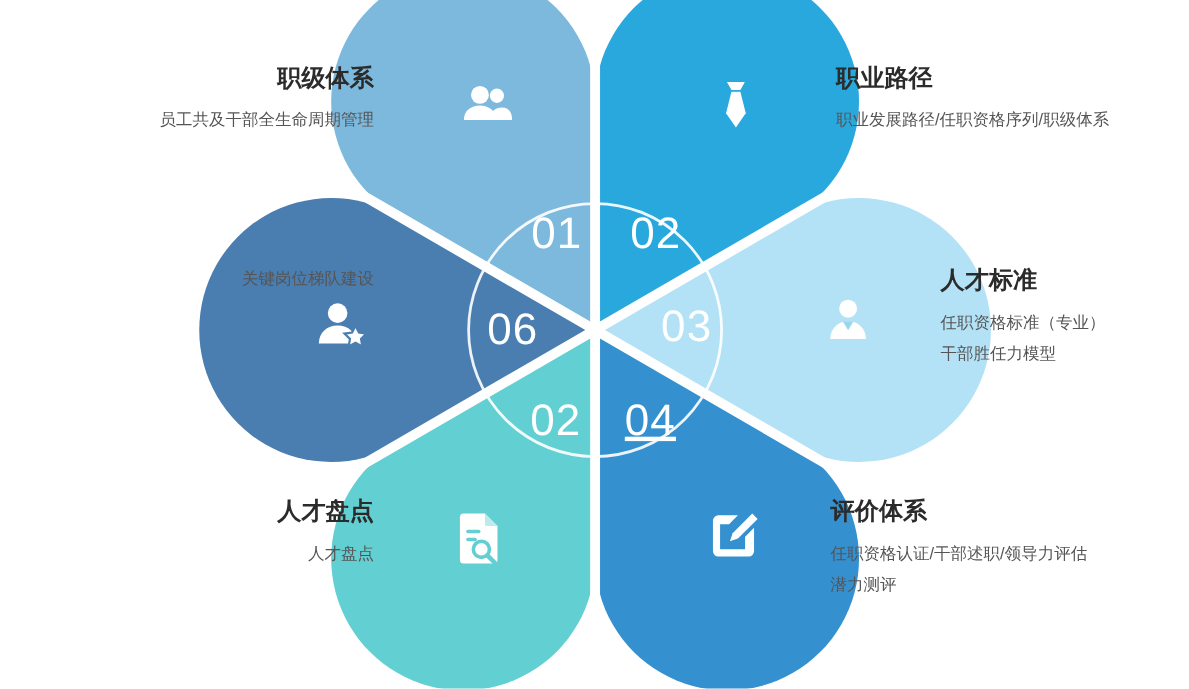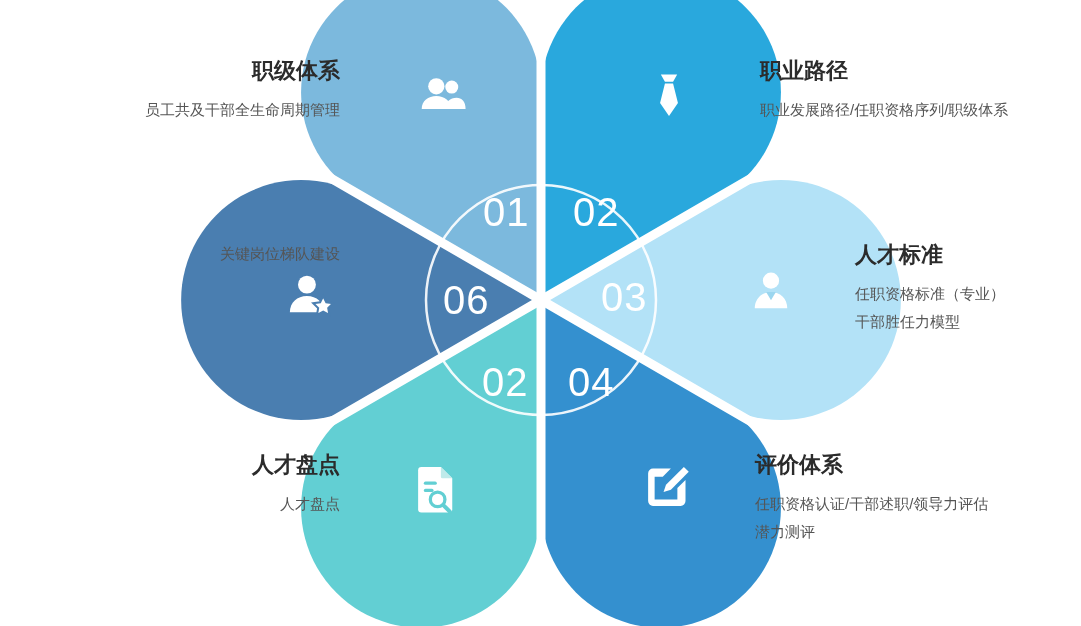--- a/index.html
+++ b/index.html
@@ -117,21 +117,21 @@
         <line x1="0" y1="0" x2="-233" y2="-135"></line>
       </g>
 
       <circle cx="0" cy="0" r="115" fill="none" stroke="#ffffff" stroke-width="2.5" opacity="0.9"></circle>
     </g>
   </svg>
 
   <div class="petal-number" style="left:483px; top:190px;">01</div>
   <div class="petal-number" style="left:573px; top:190px;">02</div>
   <div class="petal-number" style="left:601px; top:275px;">03</div>
-  <div class="petal-number" style="left:568px; top:360px;">04</div>
+  <div class="petal-number" style="left:568px; top:360px;text-decoration:underline;">04</div>
   <div class="petal-number" style="left:482px; top:360px;">02</div>
   <div class="petal-number" style="left:443px; top:278px;">06</div>
 
   <svg class="petal-icon" style="left:416px; top:70px;" viewBox="0 0 64 64">
     <circle cx="25" cy="20" r="10" fill="#ffffff"></circle>
     <path d="M7 48c0-10 8-16 18-16s18 6 18 16z" fill="#ffffff"></path>
     <circle cx="44" cy="21" r="8" fill="#ffffff"></circle>
     <path d="M36 48c0-9 6-14 14-14 6 0 11 4 11 14z" fill="#ffffff"></path>
   </svg>
 

